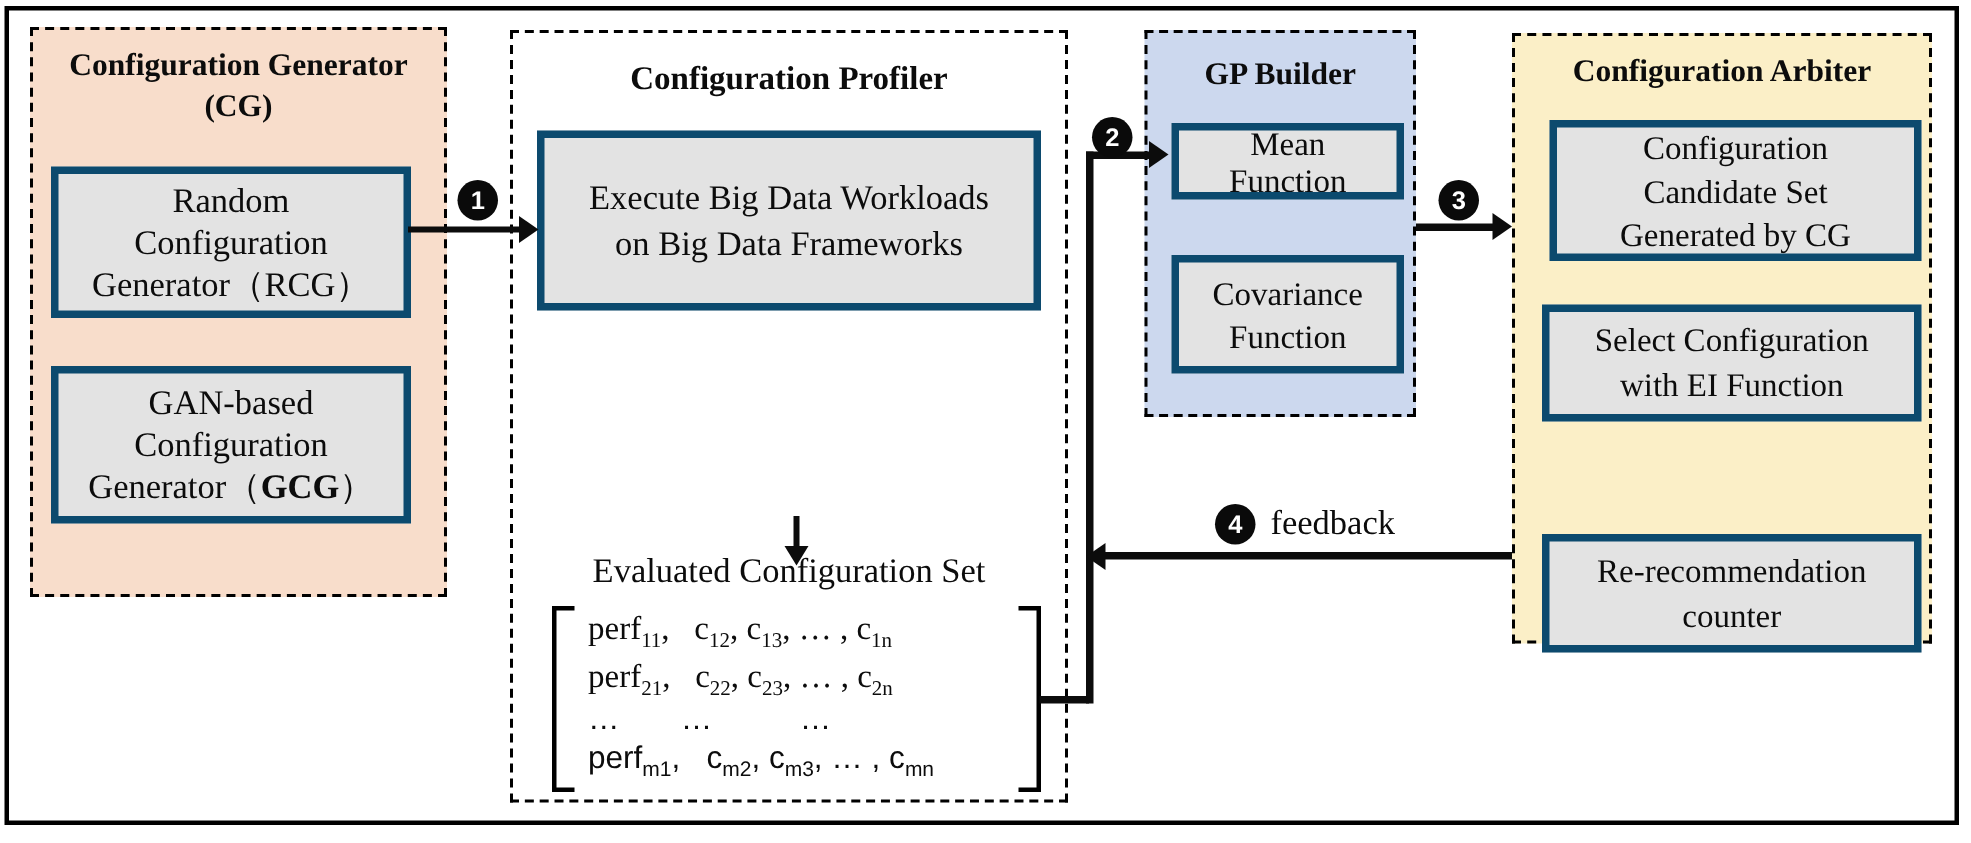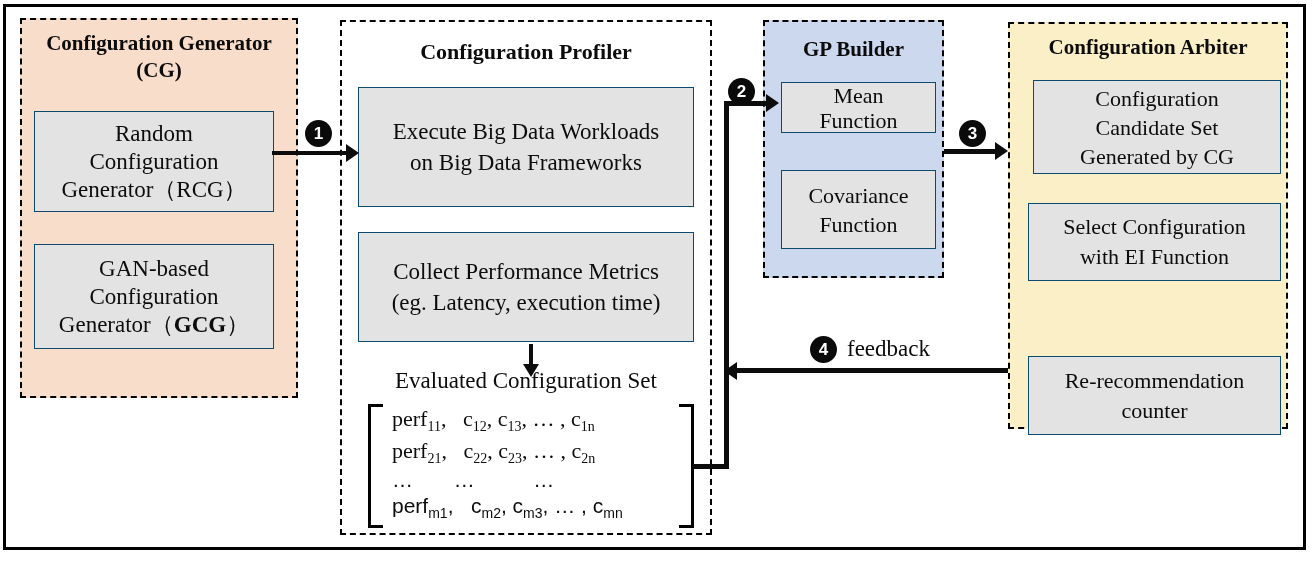--- a/index.html
+++ b/index.html
@@ -32,21 +32,21 @@
     line-height: 27px;
     text-align: center;
   }
   .t-cg      { left: 22px;   top: 30px; width: 274px; }
   .t-prof    { left: 342px;  top: 38px; width: 368px; font-size: 22px; }
   .t-gp      { left: 765px;  top: 36px; width: 177px; }
   .t-arbiter { left: 1010px; top: 34px; width: 276px; }
 
   .gbox {
     background: #e3e3e3;
-    border: 1px solid #0c4a6e;
+    border: 5px solid #0c4a6e;
     display: flex;
     flex-direction: column;
     align-items: center;
     justify-content: center;
     text-align: center;
     overflow: hidden;
   }
   .b-rcg       { left: 34px;   top: 111px; width: 240px; height: 101px; font-size: 23px; line-height: 28px; }
   .b-gcg       { left: 34px;   top: 244px; width: 240px; height: 105px; font-size: 23px; line-height: 28px; }
   .b-execute   { left: 358px;  top: 87px;  width: 336px; height: 120px; font-size: 23px; line-height: 31px; }
@@ -135,24 +135,20 @@
     <div>Configuration</div>
     <div><span>Generator（</span><span class="bold">GCG</span><span>）</span></div>
   </div>
 
   <div class="abs panel panel-prof"></div>
   <div class="abs panel-title t-prof">Configuration Profiler</div>
   <div class="abs gbox b-execute">
     <div>Execute Big Data Workloads</div>
     <div>on Big Data Frameworks</div>
   </div>
-  <div class="abs gbox b-collect">
-    <div>Collect Performance Metrics</div>
-    <div>(eg. Latency, execution time)</div>
-  </div>
   <div class="abs line dn-line"></div>
   <div class="abs head head-d dn-head"></div>
   <div class="abs eval-label">Evaluated Configuration Set</div>
 
   <div class="abs bracket-l"></div>
   <div class="abs bracket-r"></div>
   <div class="abs mrow mrow-1">perf<sub>11</sub>,   c<sub>12</sub>, c<sub>13</sub>, … , c<sub>1n</sub></div>
   <div class="abs mrow mrow-2">perf<sub>21</sub>,   c<sub>22</sub>, c<sub>23</sub>, … , c<sub>2n</sub></div>
   <div class="abs mrow mrow-3 sans">…       …          …</div>
   <div class="abs mrow mrow-4 sans">perf<sub>m1</sub>,   c<sub>m2</sub>, c<sub>m3</sub>, … , c<sub>mn</sub></div>

